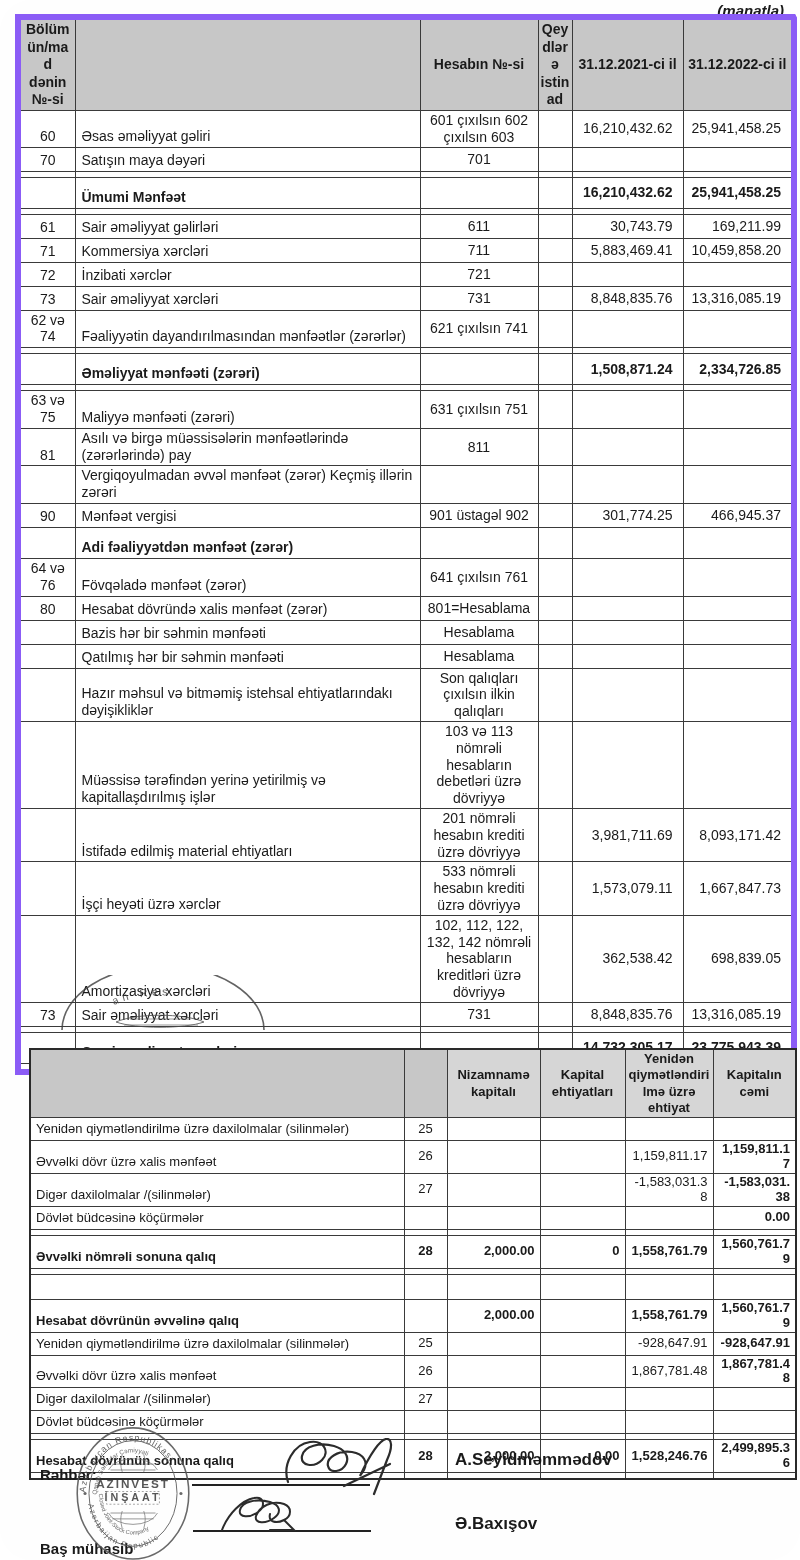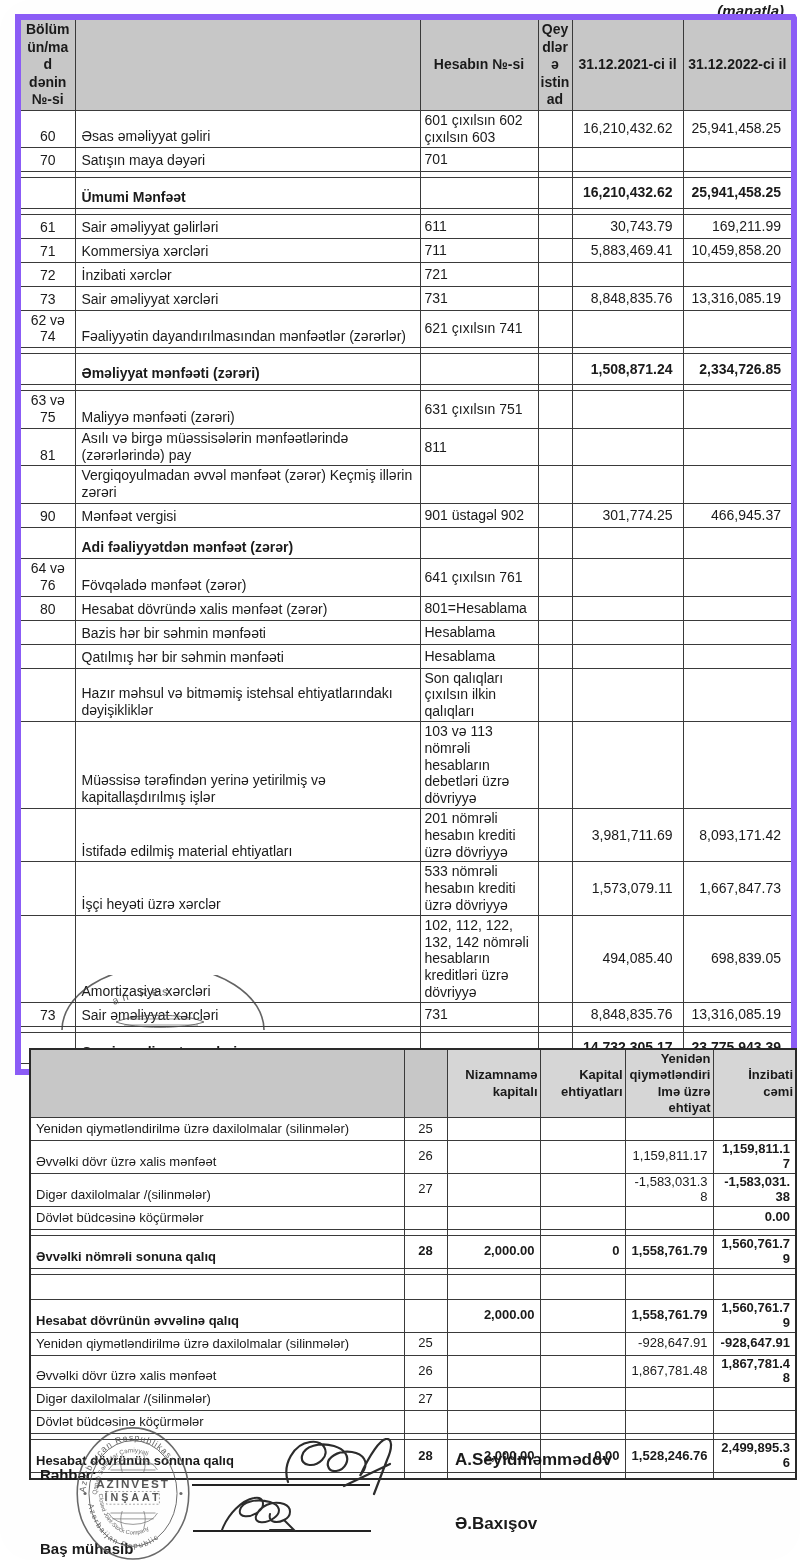--- a/index.html
+++ b/index.html
@@ -16,29 +16,29 @@
   table{border-collapse:collapse;table-layout:fixed;background:#fff;}
   td,th{border:1px solid #3a3a3a;overflow-wrap:anywhere;word-break:break-word;}
 
   
   .t1{position:absolute;left:15px;top:14px;width:776px;border:6px solid #8b5cf6;}
   .t1 th{background:#c7c7c7;font-weight:bold;font-size:14px;height:88px;
          vertical-align:middle;text-align:center;padding:1px 2px;line-height:1.25;}
   .t1 td{font-size:14px;line-height:1.2;padding:1px 4px;height:20px;vertical-align:middle;}
   .t1 .c-no{text-align:center;vertical-align:bottom;padding-bottom:2px;}
   .t1 .c-name{text-align:left;padding-left:6px;vertical-align:bottom;padding-bottom:2px;}
-  .t1 .c-account{}
+  .t1 .c-account{text-align:center;}
   .t1 .c-note{text-align:center;}
   .t1 .c-val{text-align:right;padding-right:10px;}
   .t1 .bold-row td{font-weight:bold;height:27px;}
 
   
   .t2{position:absolute;left:29px;top:1048px;width:766px;border:2px solid #2a2a2a;}
   .t2 th{font-weight:bold;font-size:13px;height:60px;vertical-align:middle;
-         text-align:right;padding:1px 2px;line-height:1.25;background:#d6d6d6;}
+         text-align:center;padding:1px 2px;line-height:1.25;background:#d6d6d6;}
   .t2 th.hdr-gray{background:#c7c7c7;}
   .t2 td{font-size:13px;line-height:1.15;padding:1px 4px;height:18px;vertical-align:middle;}
   .t2 .c-label{text-align:left;padding-left:5px;vertical-align:bottom;padding-bottom:3px;}
   .t2 .c-note{text-align:center;}
   .t2 .c-val{text-align:right;padding-right:5px;}
   .t2 .c-cemi{text-align:right;padding-right:5px;font-weight:bold;}
   .t2 .bold-row td{font-weight:bold;height:24px;}
 
   .sep td{height:5px !important;padding:0 !important;}
   .gap td{height:20px !important;}
@@ -293,21 +293,21 @@
           <td class="c-account">533 nömrəli hesabın krediti üzrə dövriyyə</td>
           <td class="c-note"></td>
           <td class="c-val">1,573,079.11</td>
           <td class="c-val">1,667,847.73</td>
         </tr>
         <tr>
           <td class="c-no"></td>
           <td class="c-name">Amortizasiya xərcləri</td>
           <td class="c-account">102, 112, 122, 132, 142 nömrəli hesabların kreditləri üzrə dövriyyə</td>
           <td class="c-note"></td>
-          <td class="c-val">494,085.40</td>
+          <td class="c-val">362,538.42</td>
           <td class="c-val">698,839.05</td>
         </tr>
         <tr>
           <td class="c-no">73</td>
           <td class="c-name">Sair əməliyyat xərcləri</td>
           <td class="c-account">731</td>
           <td class="c-note"></td>
           <td class="c-val">8,848,835.76</td>
           <td class="c-val">13,316,085.19</td>
         </tr>
@@ -357,21 +357,21 @@
         <col style="width:88px">
         <col style="width:83px">
     </colgroup>
     <thead>
       <tr>
         <th class="hdr-gray"></th>
         <th class="hdr-gray"></th>
         <th>Nizamnamə kapitalı</th>
         <th>Kapital ehtiyatları</th>
         <th>Yenidən qiymətləndirilmə üzrə ehtiyat</th>
-        <th>İnzibati cəmi</th>
+        <th>Kapitalın cəmi</th>
       </tr>
     </thead>
     <tbody id="t2-body">
         <tr>
           <td class="c-label">Yenidən qiymətləndirilmə üzrə daxilolmalar (silinmələr)</td>
           <td class="c-note">25</td>
           <td class="c-val"></td>
           <td class="c-val"></td>
           <td class="c-val"></td>
           <td class="c-cemi"></td>

